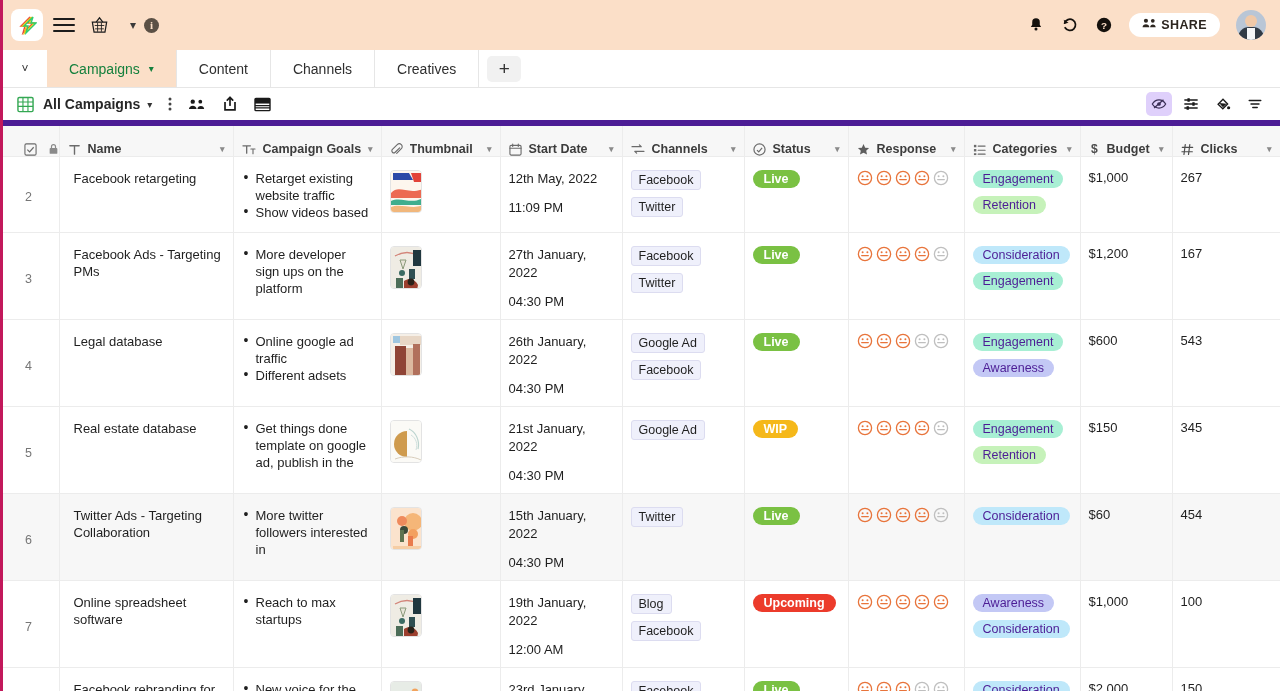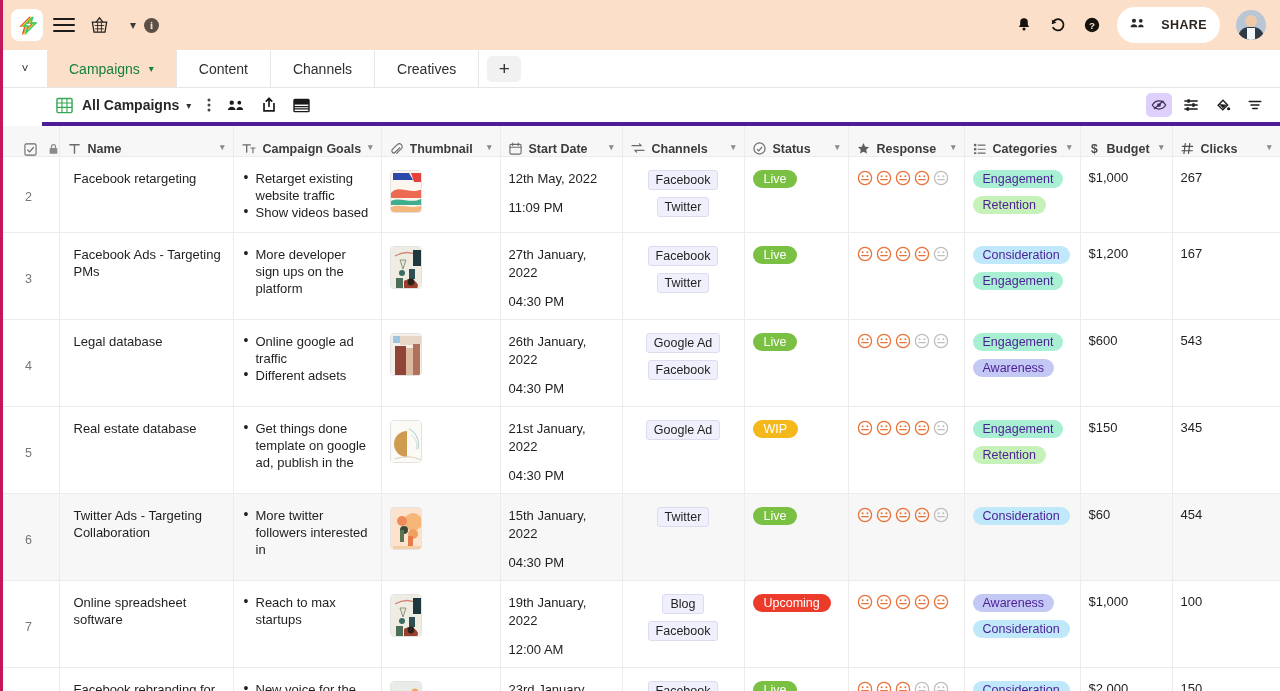--- a/index.html
+++ b/index.html
@@ -33,22 +33,22 @@
   }
   .title-caret { margin: 0 8px 0 10px; color: #3a3a3a; font-size: 12px; }
   .info-dot {
     width: 15px; height: 15px; border-radius: 50%; background: #5b5045;
     color: #fbdfc8; font-size: 11px; font-weight: 700; line-height: 15px;
     text-align: center; font-family: "Liberation Serif", serif;
   }
   .topbar-right { margin-left: auto; display: flex; align-items: center; gap: 16px; }
   .tb-icon { cursor: pointer; display: flex; align-items: center; color: #15110d; }
   .share-btn {
-    background: #fff; border-radius: 18px; height: 36px;
-    display: flex; align-items: center; gap: 16px; padding: 0 13px;
+    background: #fff; border-radius: 18px; height: 24px;
+    display: flex; align-items: center; gap: 4px; padding: 0 13px;
     font-size: 12.5px; font-weight: 700; color: #2d2620; letter-spacing: .4px;
     cursor: pointer;
   }
   .avatar {
     width: 30px; height: 30px; border-radius: 50%; overflow: hidden;
     background: #b9c6d6; position: relative; flex:0 0 auto;
   }
   .avatar .head { position:absolute; left:9px; top:5px; width:12px; height:12px; border-radius:50%; background:#f0c9a8;}
   .avatar .body { position:absolute; left:2px; top:17px; width:26px; height:16px; border-radius:11px 11px 0 0; background:#303a45;}
   .avatar .shirt{ position:absolute; left:11px; top:18px; width:8px; height:14px; background:#f4f6f8;}
@@ -66,21 +66,21 @@
   }
   .tab.active { background:#fbdfc8; font-weight: 400; color:#15803d; }
   .tab .dc { font-size: 10px; }
   .tab-add {
     display:flex; align-items:center; justify-content:center;
     width:34px; margin: 4px 0 4px 8px; background:#f1f1f1; border-radius:5px;
     font-size: 19px; color:#333; cursor:pointer; height:26px; align-self:center;
   }
 
   
-  .toolbar { height: 38px; display:flex; align-items:center; padding: 0 12px 0 14px; background:#fff; border-bottom:4px solid #4c1d95;margin-left:39px;}
+  .toolbar { height: 38px; display:flex; align-items:center; padding: 0 12px 0 14px; background:#fff; border-bottom:6px solid #4c1d95;}
   .grid-icon { margin-right: 9px; display:flex; }
   .view-name { font-size: 14px; font-weight: 600; color:#272727;}
   .view-caret { margin: 0 12px 0 7px; font-size: 10px; color:#333; }
   .tb-sep { display:flex; align-items:center; gap: 16px; margin-left: 4px; color:#1a1a1a; }
   .tb-sep > span { cursor:pointer; display:flex; }
   .searchwrap { margin: 0 auto; }
   .searchbox {
     width: 292px; height: 27px; border: 1px solid #bdbdbd; border-radius: 14px;
     display:flex; align-items:center; gap: 8px; padding: 0 12px; background:#fff;
   }
@@ -95,45 +95,45 @@
   
   .tablewrap { height: 565px; overflow: hidden; position: relative; }
   table.grid { border-collapse: collapse; table-layout: fixed; width: 1277px; }
   table.grid th, table.grid td { border-right: 1px solid #ececec; border-bottom: 1px solid #ececec; }
 
   thead th {
     background:#f7f7f7; height: 30px; font-size: 12.5px; font-weight: 600; color:#3c3c3c;
     text-align: left; padding: 0 8px; vertical-align: middle;
     border-bottom: 1px solid #dcdcdc;
   }
-  .th-in { display:flex; align-items:flex-start; gap: 7px; width: 100%; margin-top: 16px;}
+  .th-in { display:flex; align-items:center; gap: 7px; width: 100%; margin-top: 16px;}
   .th-in .lbl { flex: 1; white-space: nowrap; overflow: hidden; }
   .th-caret { color:#8a8a8a; font-size: 9px; }
   .th-ico { color:#6b6b6b; display:flex; align-items:center; }
 
   tbody td { vertical-align: top; padding: 13px 8px 8px 8px; font-size: 13px; color:#222; }
   tbody tr { height: 60px; }
   tbody tr.alt td { background:#f7f7f7; }
   .rownum { font-size: 12.5px; color:#767676; text-align: left; padding-left: 22px; vertical-align: middle;}
   .cell-name { color:#1f1f1f; line-height: 17px; padding-left: 14px; }
   .goal-list { list-style: none; }
   .goal-list li { position: relative; padding-left: 14px; line-height: 17px; color:#1f1f1f; }
   .goal-list li:before { content:"•"; position:absolute; left: 2px; top:-1px; font-size: 14px; color:#1f1f1f;}
   .thumb { width: 32px; height: 43px; border-radius: 4px; border: 1px solid #e3e3e3; overflow: hidden; display:block;}
   .thumb svg { display:block; }
   .dt-main { line-height: 18px; color:#1f1f1f;}
   .dt-sub { margin-top: 11px; line-height: 18px; color:#1f1f1f;}
   .chan {
     display:inline-block; background:#eff0fb; border:1px solid #dcdcf0; border-radius: 3px;
     padding: 2px 7px; font-size: 12.5px; color:#1f1f1f; margin-bottom: 7px;
   }
-  .chan-row { display:block;text-align:center; }
+  .chan-row { display:block; }
   .status {
     display:inline-block; border-radius: 11px; padding: 2px 11px;
-    font-size: 12.5px; font-weight: 400; color:#fff;
+    font-size: 12.5px; font-weight: 700; color:#fff;
   }
   .smileys { display:flex; gap: 3px; align-items:center; }
   .cat {
     display:inline-block; border-radius: 11px; padding: 2px 10px;
     font-size: 12.5px; color:#4c1d95; margin-bottom: 8px; white-space: nowrap;
   }
   .cat-row { display:block; }
   .money, .clicks { color:#1f1f1f; }
 </style>
 </head>

